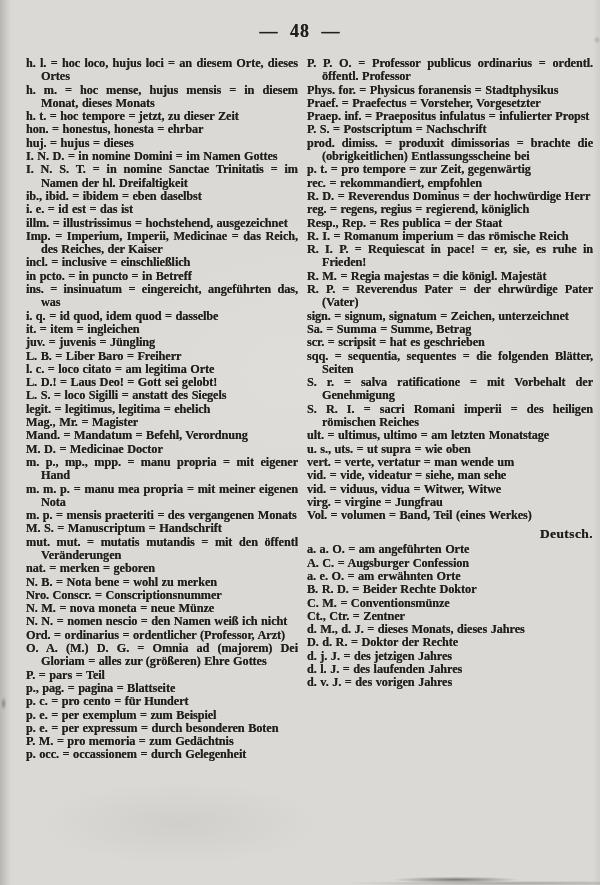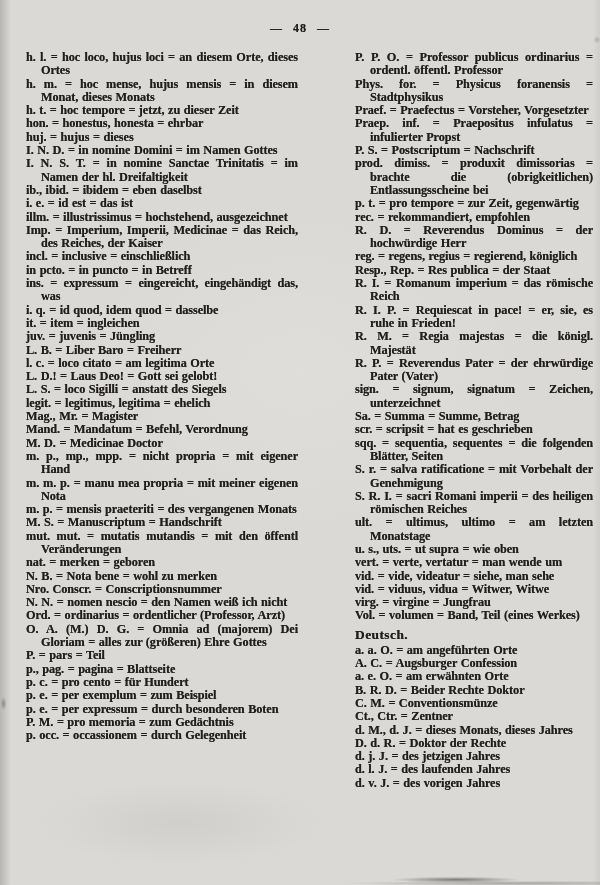--- a/index.html
+++ b/index.html
@@ -22,46 +22,46 @@
       radial-gradient(ellipse 200px 60px at 30% 93%, rgba(120,118,114,0.10), transparent 70%),
       linear-gradient(to right, rgba(105,102,98,0.30), rgba(105,102,98,0) 11px),
       linear-gradient(to left, rgba(140,138,134,0.14), rgba(140,138,134,0) 7px);
     font-family: "Liberation Serif", "DejaVu Serif", serif;
     font-weight: bold;
     color: #211f1d;
   }
   .page-header {
     text-align: center;
     padding-top: 21px;
-    font-size: 12px;
+    font-size: 18px;
     letter-spacing: 1px;
     word-spacing: 6px;
     text-shadow: 0 0 0.5px rgba(33,31,29,0.8);
   }
   .columns {
     display: flex;
     gap: 9px;
     padding: 15px 7px 0 26px;
   }
   .col { min-width: 0; }
   .col-left  { width: 272px; flex: none; }
-  .col-right { flex: 1; margin-left: 48px; }
+  .col-right { flex: 1; }
   .entry {
     margin: 0;
     font-size: 12.3px;
     line-height: 13.3px;
     text-align: justify;
     text-indent: -15px;
     padding-left: 15px;
     letter-spacing: -0.1px;
     word-spacing: 0.6px;
     text-shadow: 0 0 0.5px rgba(33,31,29,0.75);
   }
   .section-heading {
-    text-align: left;
+    text-align: right;
     font-size: 13.5px;
     line-height: 15px;
     margin: 4px 0 2px 0;
     letter-spacing: 0.4px;
     text-shadow: 0 0 0.6px rgba(33,31,29,0.85);
   }
 </style>
 </head>
 <body>
 
@@ -76,40 +76,41 @@
         <p class="entry">hon. = honestus, honesta = ehrbar</p>
         <p class="entry">huj. = hujus = dieses</p>
         <p class="entry">I. N. D. = in nomine Domini = im Namen Gottes</p>
         <p class="entry">I. N. S. T. = in nomine Sanctae Trinitatis = im Namen der hl. Dreifaltigkeit</p>
         <p class="entry">ib., ibid. = ibidem = eben daselbst</p>
         <p class="entry">i. e. = id est = das ist</p>
         <p class="entry">illm. = illustrissimus = hochstehend, ausgezeichnet</p>
         <p class="entry">Imp. = Imperium, Imperii, Medicinae = das Reich, des Reiches, der Kaiser</p>
         <p class="entry">incl. = inclusive = einschließlich</p>
         <p class="entry">in pcto. = in puncto = in Betreff</p>
-        <p class="entry">ins. = expressum = eingereicht, eingehändigt das, was</p>
+        <p class="entry">ins. = insinuatum = eingereicht, angeführten das, was</p>
         <p class="entry">i. q. = id quod, idem quod = dasselbe</p>
         <p class="entry">it. = item = ingleichen</p>
         <p class="entry">juv. = juvenis = Jüngling</p>
         <p class="entry">L. B. = Liber Baro = Freiherr</p>
         <p class="entry">l. c. = loco citato = am legitima Orte</p>
         <p class="entry">L. D.! = Laus Deo! = Gott sei gelobt!</p>
         <p class="entry">L. S. = loco Sigilli = anstatt des Siegels</p>
         <p class="entry">legit. = legitimus, legitima = ehelich</p>
         <p class="entry">Mag., Mr. = Magister</p>
         <p class="entry">Mand. = Mandatum = Befehl, Verordnung</p>
         <p class="entry">M. D. = Medicinae Doctor</p>
-        <p class="entry">m. p., mp., mpp. = nicht propria = mit eigener Hand</p>
+        <p class="entry">m. p., mp., mpp. = manu propria = mit eigener Hand</p>
         <p class="entry">m. m. p. = manu mea propria = mit meiner eigenen Nota</p>
         <p class="entry">m. p. = mensis praeteriti = des vergangenen Monats</p>
         <p class="entry">M. S. = Manuscriptum = Handschrift</p>
         <p class="entry">mut. mut. = mutatis mutandis = mit den öffentl Veränderungen</p>
         <p class="entry">nat. = merken = geboren</p>
         <p class="entry">N. B. = Nota bene = wohl zu merken</p>
         <p class="entry">Nro. Conscr. = Conscriptionsnummer</p>
+        <p class="entry">N. M. = nova moneta = neue Münze</p>
         <p class="entry">N. N. = nomen nescio = den Namen weiß ich nicht</p>
         <p class="entry">Ord. = ordinarius = ordentlicher (Professor, Arzt)</p>
         <p class="entry">O. A. (M.) D. G. = Omnia ad (majorem) Dei Gloriam = alles zur (größeren) Ehre Gottes</p>
         <p class="entry">P. = pars = Teil</p>
         <p class="entry">p., pag. = pagina = Blattseite</p>
         <p class="entry">p. c. = pro cento = für Hundert</p>
         <p class="entry">p. e. = per exemplum = zum Beispiel</p>
         <p class="entry">p. e. = per expressum = durch besonderen Boten</p>
         <p class="entry">P. M. = pro memoria = zum Gedächtnis</p>
         <p class="entry">p. occ. = occassionem = durch Gelegenheit</p>

